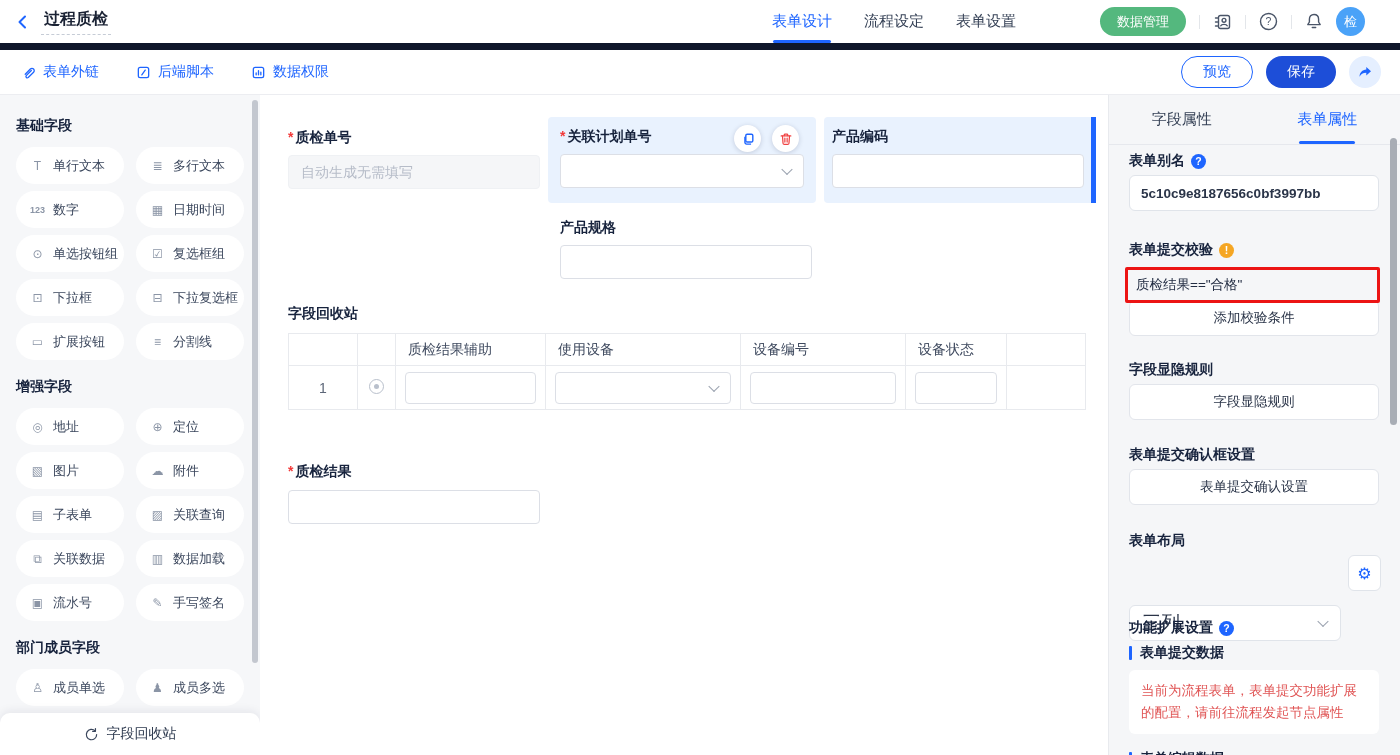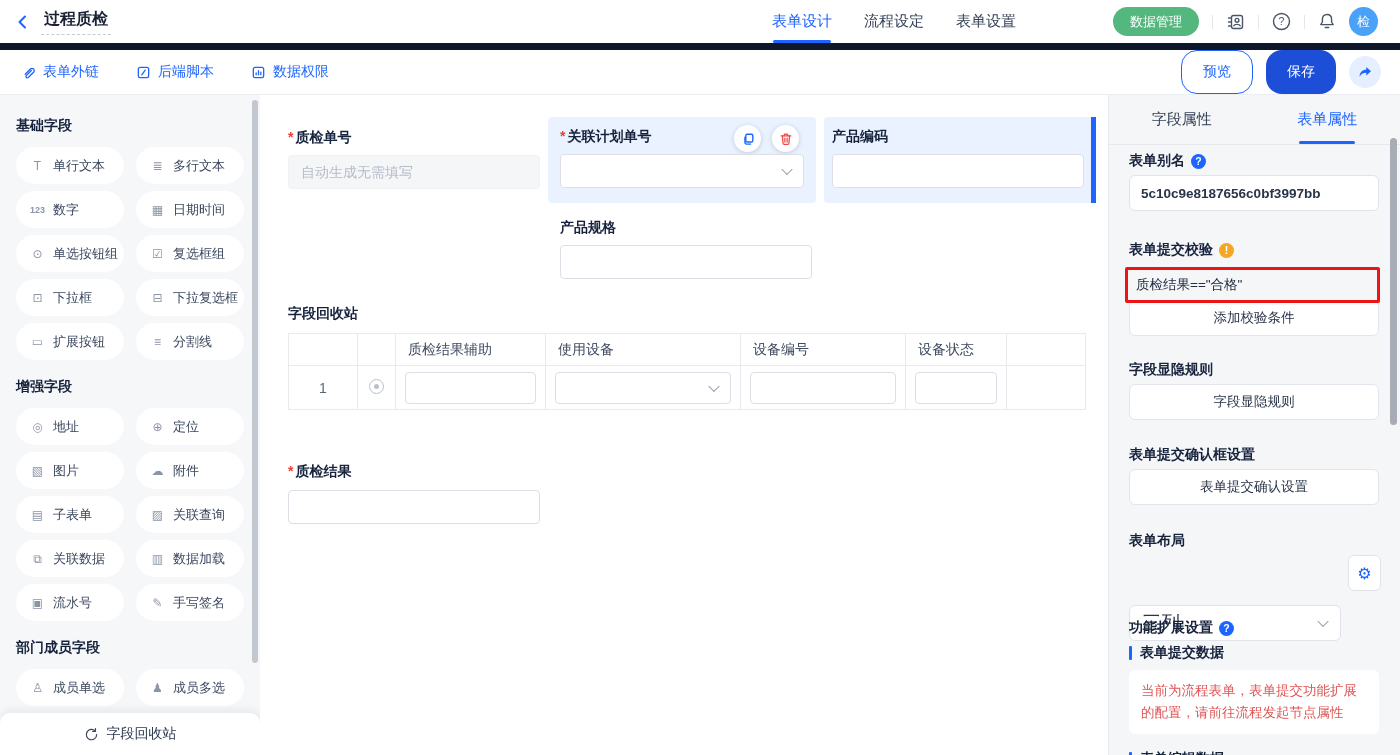--- a/index.html
+++ b/index.html
@@ -8,32 +8,32 @@
 
   
   .header { height:50px; border-bottom:7px solid #0f172a; display:flex; align-items:center; position:relative; background:#fff; }
   .hleft { display:flex; align-items:center; padding-left:14px; gap:9px; }
   .back { display:flex; align-items:center; cursor:pointer; }
   .title { font-size:16px; font-weight:700; color:#1a2234; border-bottom:1px dashed #c6ccd6; padding:0 3px 4px; }
   .htabs { position:absolute; left:772px; top:0; height:100%; display:flex; gap:32px; }
   .htab { display:flex; align-items:center; font-size:15px; color:#333f54; position:relative; cursor:pointer; }
   .htab.active { color:#1e65ff; font-weight:500; }
   .htab.active::after { content:""; position:absolute; bottom:0; left:50%; transform:translateX(-50%); width:58px; height:3px; background:#1e65ff; border-radius:2px; }
-  .hright { margin-left:auto; display:flex; align-items:center; gap:13px; padding-right:22px; }
+  .hright { margin-left:auto; display:flex; align-items:center; gap:13px; padding-right:35px; }
   .pill-green { background:#54b87e; color:#fff; border:none; border-radius:15px; height:29px; padding:0 17px; font-size:13px; cursor:pointer; }
   .vdiv { width:1px; height:14px; background:#e3e6ea; }
   .hicon { display:flex; align-items:center; color:#4a5568; cursor:pointer; }
   .avatar { width:29px; height:29px; border-radius:50%; background:#4aa2f8; color:#fff; font-size:13px; display:flex; align-items:center; justify-content:center; cursor:pointer; }
 
   
   .toolbar { height:45px; border-bottom:1px solid #ecedf1; display:flex; align-items:center; background:#fff; }
   .tlinks { display:flex; gap:37px; padding-left:21px; }
   .tlink { color:#1e65ff; font-size:14px; display:flex; align-items:center; gap:7px; cursor:pointer; }
   .tright { margin-left:auto; display:flex; align-items:center; gap:13px; padding-right:19px; }
-  .btn { height:44px; border-radius:16px; font-size:14px; padding:0 21px; cursor:pointer; }
+  .btn { height:32px; border-radius:16px; font-size:14px; padding:0 21px; cursor:pointer; }
   .btn.outline { background:#fff; border:1px solid #1e65ff; color:#1e65ff; }
   .btn.solid { background:#1d4ed8; border:none; color:#fff; }
   .share { width:32px; height:32px; border-radius:50%; background:#e5efff; display:flex; align-items:center; justify-content:center; cursor:pointer; }
 
   
   .main { display:flex; height:660px; position:relative; background:#fff; }
 
   
   .sidebar { width:260px; background:#f6f7f9; position:relative; padding:18px 16px 0; overflow:hidden; flex:none; }
   .sb-title { font-size:14px; font-weight:700; color:#17233d; margin:4px 0 12px; }

